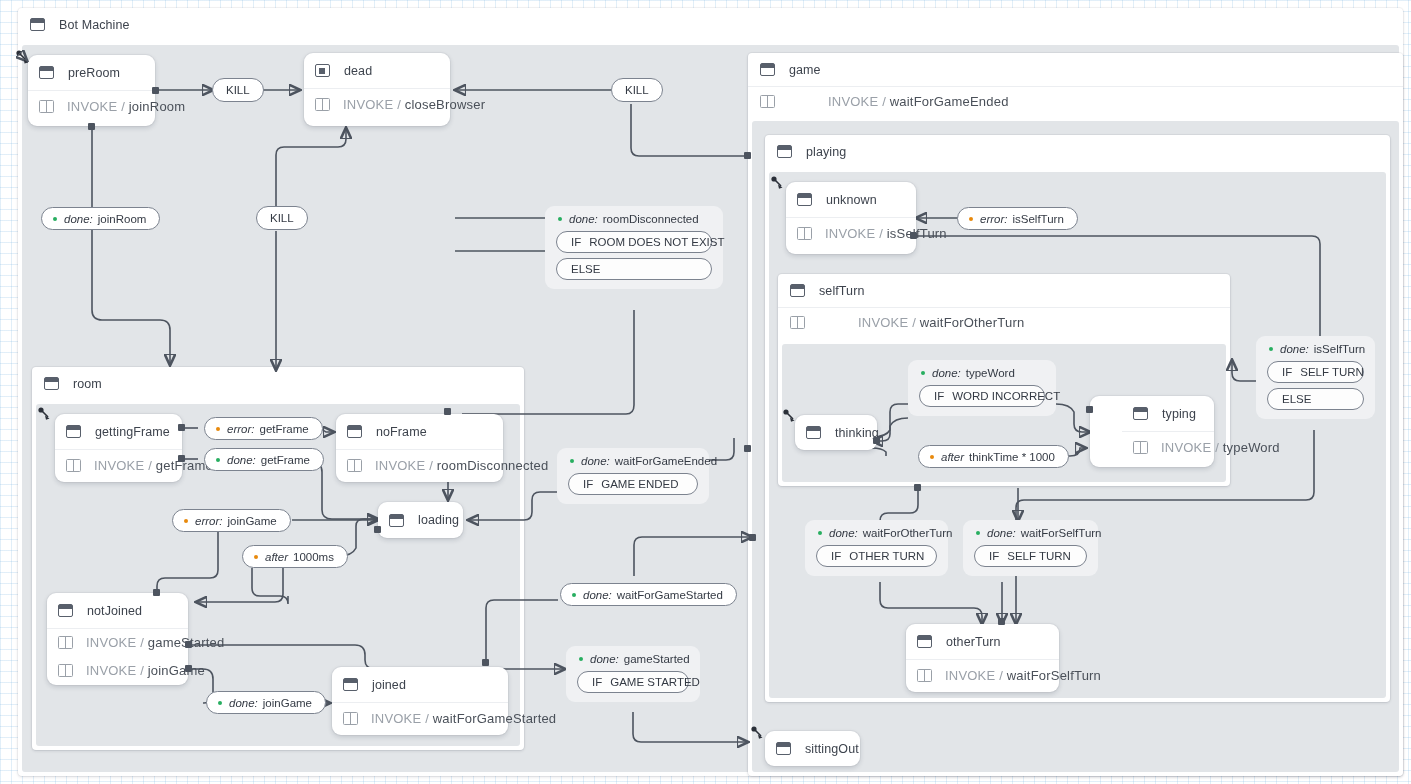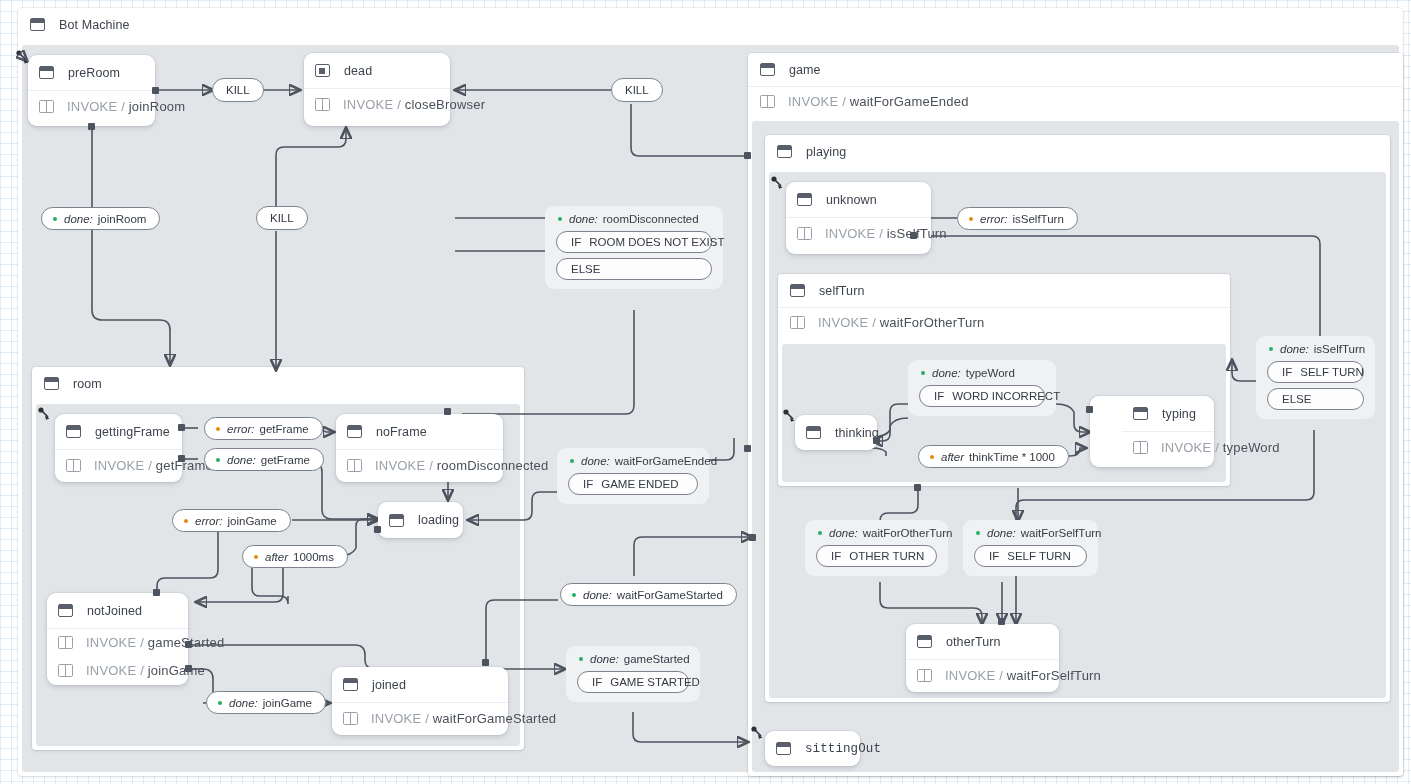--- a/index.html
+++ b/index.html
@@ -28,20 +28,21 @@
   .machine > .mhead{
     display:flex;align-items:center;
     height:33px;padding-left:12px;
     box-sizing:border-box;
   }
   .machine > .minvoke{
     display:flex;align-items:center;
     height:30px;padding-left:12px;
     border-top:1px solid #eceef1;
     box-sizing:border-box;
+    gap:40px;
   }
   .machine > .mbody{
     position:absolute;left:4px;right:4px;bottom:4px;
     background:#e2e5e8;
     border-radius:3px;
   }
   
   .node{
     position:absolute;
     background:#ffffff;
@@ -472,21 +473,21 @@
   </div>
   <div class="handle" style="left:749px;top:534px;"></div>
   <div class="initmark" style="left:771px;top:176px;">
     <svg width="16" height="16" viewBox="0 0 16 16">
         <circle cx="3" cy="3" r="2.6" fill="#2b3039"></circle>
         <path d="M3.5,3.5 L10,10" stroke="#2b3039" stroke-width="1.6" fill="none"></path>
         <path d="M7,8.5 L11.5,11.5 L8,12.8 z" fill="#2b3039"></path>
       </svg>
   </div>
 
-  <div class="node hasinv" style="left:786px;top:182px;width:145px;height:72px;">
+  <div class="node hasinv" style="left:786px;top:182px;width:130px;height:72px;">
     <div class="nhead">
       <span class="sicon"></span>
       <span class="title">unknown</span>
     </div>
     <div class="ninv">
       <span class="bicon"></span>
       <span class="invoke"><span>INVOKE</span> <span>/</span> <b>isSelfTurn</b></span>
     </div>
   </div>
   <div class="handle" style="left:910px;top:232px;"></div>
@@ -599,21 +600,21 @@
     <div class="nhead">
       <span class="sicon"></span>
       <span class="title">otherTurn</span>
     </div>
     <div class="ninv">
       <span class="bicon"></span>
       <span class="invoke"><span>INVOKE</span> <span>/</span> <b>waitForSelfTurn</b></span>
     </div>
   </div>
 
-  <div class="node" style="left:765px;top:731px;width:95px;height:35px;font-family:Liberation Mono, monospace;">
+  <div class="node" style="left:765px;top:731px;width:95px;height:35px;">
     <div class="nhead" style="height:35px;">
       <span class="sicon"></span>
       <span class="title">sittingOut</span>
     </div>
   </div>
   <div class="initmark" style="left:751px;top:726px;">
     <svg width="16" height="16" viewBox="0 0 16 16">
         <circle cx="3" cy="3" r="2.6" fill="#2b3039"></circle>
         <path d="M3.5,3.5 L10,10" stroke="#2b3039" stroke-width="1.6" fill="none"></path>
         <path d="M7,8.5 L11.5,11.5 L8,12.8 z" fill="#2b3039"></path>

